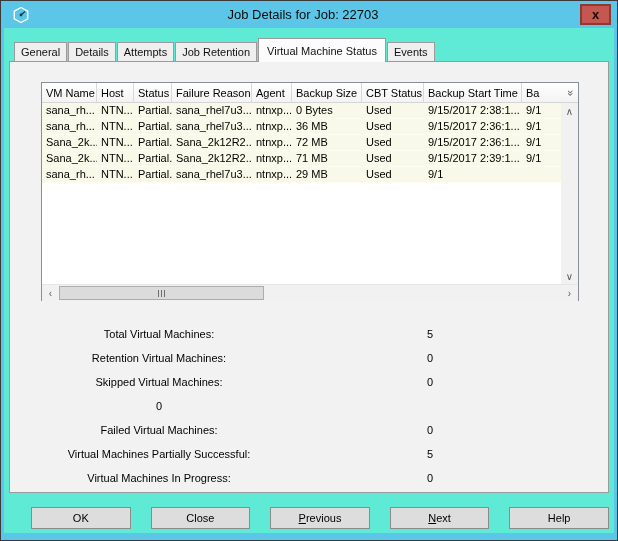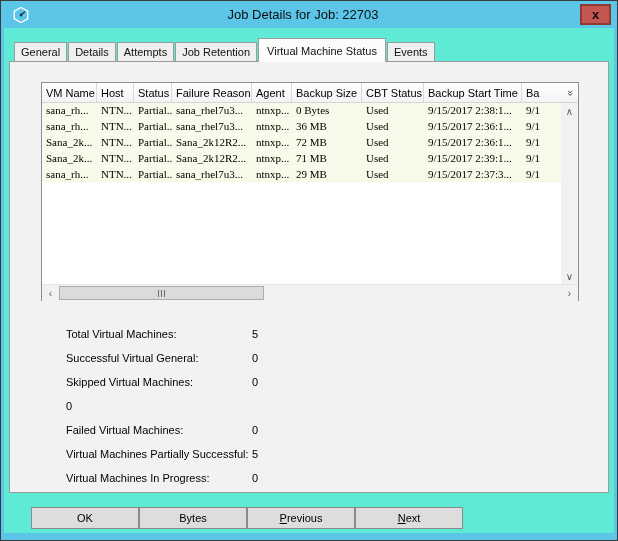--- a/index.html
+++ b/index.html
@@ -70,21 +70,21 @@
     border-right: 1px solid #D9D9D9; padding: 0 2px 0 4px;
     font-size: 11px; color: #000; display: flex; align-items: center;
     white-space: nowrap; overflow: hidden;
   }
   .hcell:last-child { border-right: none; justify-content: space-between; padding-right: 4px; text-align: center; }
   .overflow-icon {
     display: inline-block; transform: rotate(90deg);
     font-size: 11px; color: #555; line-height: 10px;
   }
   .tbody-wrap { display: flex; height: 181px; background: #fff; }
-  .rows { width: 519px; font-family: Liberation Serif, serif; }
+  .rows { width: 519px; }
   .row {
     height: 16px; display: grid;
     grid-template-columns: 55px 37px 38px 80px 40px 70px 62px 98px 1fr;
     background: #F9F9E9; border-bottom: 1px solid #FDFDF4;
   }
   .cell {
     font-size: 11px; line-height: 15px; color: #000;
     padding: 0 2px 0 4px; white-space: nowrap; overflow: hidden;
   }
 
@@ -108,24 +108,24 @@
   }
   .grip-bar { width: 1px; height: 7px; background: #6e6e6e; }
   .htrack { flex: 1; }
 
   
   .summary { margin: 21px 0 0 56px; }
   .summary-row {
     display: grid; grid-template-columns: 186px auto;
     height: 24px; align-items: center;
   }
-  .summary-label, .summary-value { font-size: 11px; color: #000; white-space: nowrap; }
-
-  
-  .footer { display: flex; gap: 0; padding: 14px 0 0 22px; align-items: center; }
+  .summary-label, .summary-value { font-size: 11px; color: #000; white-space: nowrap; text-align: center; }
+
+  
+  .footer { display: flex; gap: 20px; padding: 14px 0 0 22px; align-items: center; }
   .btn {
     width: 108px; height: 22px;
     background: #DDDDDD; border: 1px solid #8B8B8B;
     font-size: 11px; color: #000;
     display: flex; align-items: center; justify-content: center;
   }
   .btn u { text-decoration: underline; }
 </style>
 </head>
 <body>
@@ -233,21 +233,20 @@
                 <div class="cell">9/1</div>
               </div>
               <div class="row">
                 <div class="cell">sana_rh...</div>
                 <div class="cell">NTN...</div>
                 <div class="cell">Partial...</div>
                 <div class="cell">sana_rhel7u3...</div>
                 <div class="cell">ntnxp...</div>
                 <div class="cell">29 MB</div>
                 <div class="cell">Used</div>
-                <div class="cell">9/15/2017 2:37:3...</div>
                 <div class="cell">9/1</div>
               </div>
             </div>
           <div class="vscroll">
             <div class="sb-arrow">∧</div>
             <div class="sb-arrow">∨</div>
           </div>
         </div>
         <div class="hscroll">
           <div class="sb-arrow">‹</div>
@@ -260,21 +259,21 @@
           <div class="sb-arrow">›</div>
         </div>
       </div>
 
       <div class="summary">
           <div class="summary-row">
             <div class="summary-label">Total Virtual Machines:</div>
             <div class="summary-value">5</div>
           </div>
           <div class="summary-row">
-            <div class="summary-label">Successful Virtual General:</div>
+            <div class="summary-label">Retention Virtual Machines:</div>
             <div class="summary-value">0</div>
           </div>
           <div class="summary-row">
             <div class="summary-label">Skipped Virtual Machines:</div>
             <div class="summary-value">0</div>
           </div>
           <div class="summary-row">
             <div class="summary-value">0</div>
           </div>
           <div class="summary-row">
@@ -288,19 +287,20 @@
           <div class="summary-row">
             <div class="summary-label">Virtual Machines In Progress:</div>
             <div class="summary-value">0</div>
           </div>
         </div>
 
     </div>
 
     <div class="footer">
         <div class="btn">OK</div>
-        <div class="btn">Bytes</div>
+        <div class="btn">Close</div>
         <div class="btn"><u>P</u>revious</div>
         <div class="btn"><u>N</u>ext</div>
+        <div class="btn">Help</div>
       </div>
 
   </div>
 </div>
 
 </body></html>

